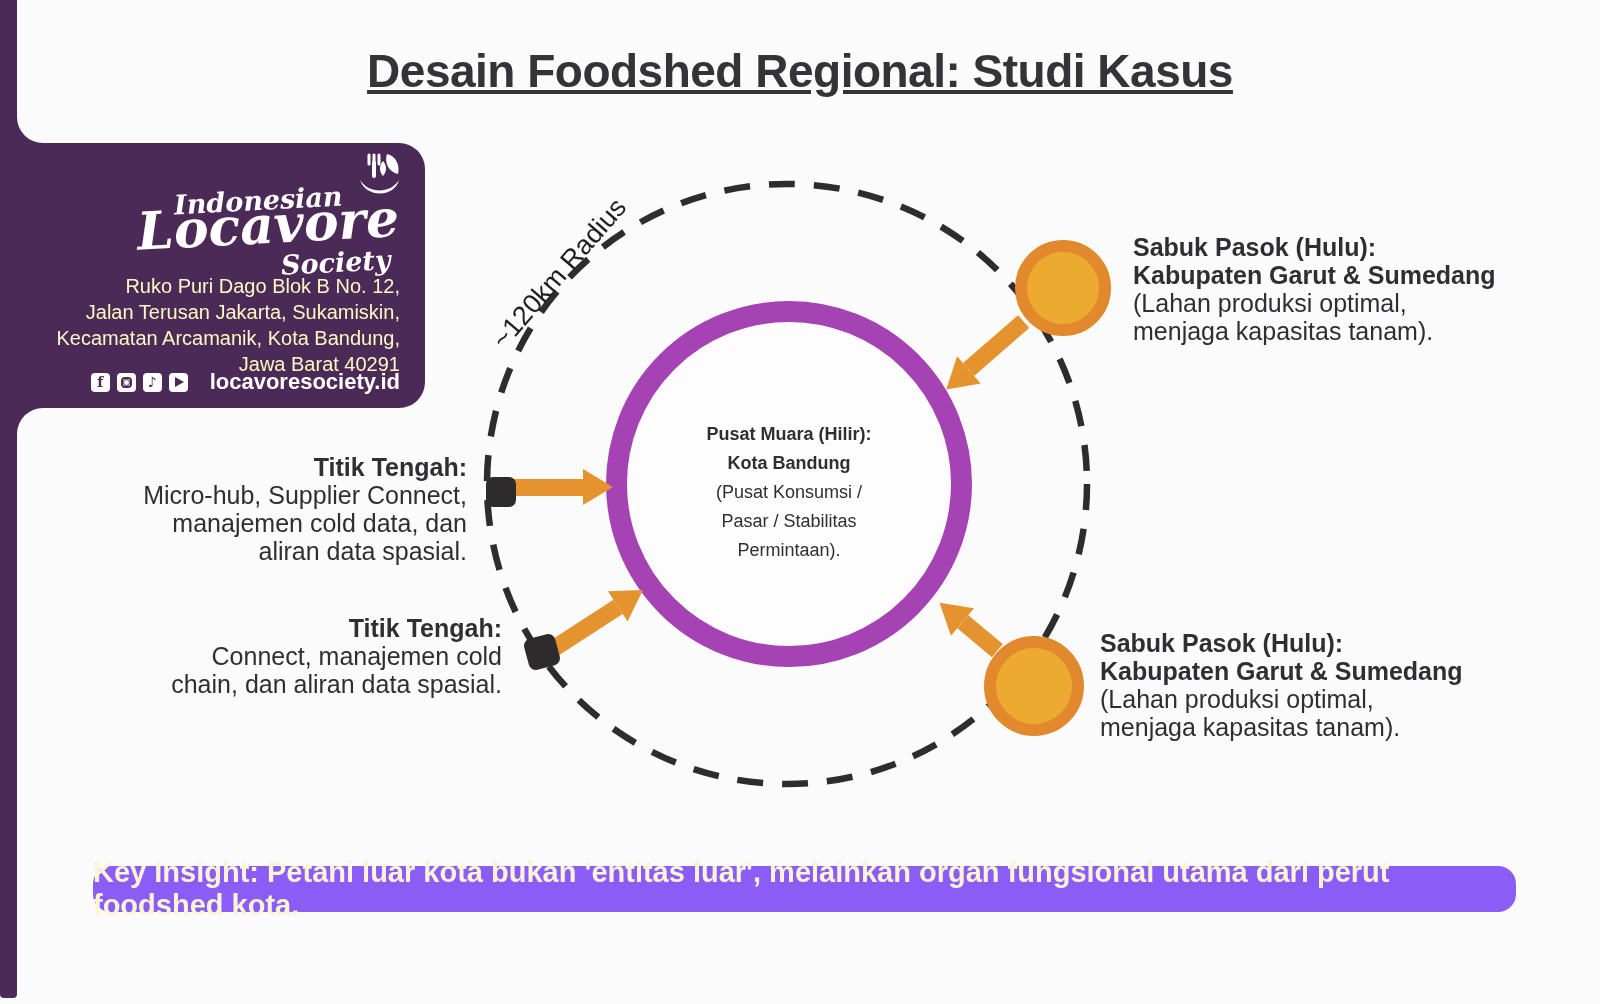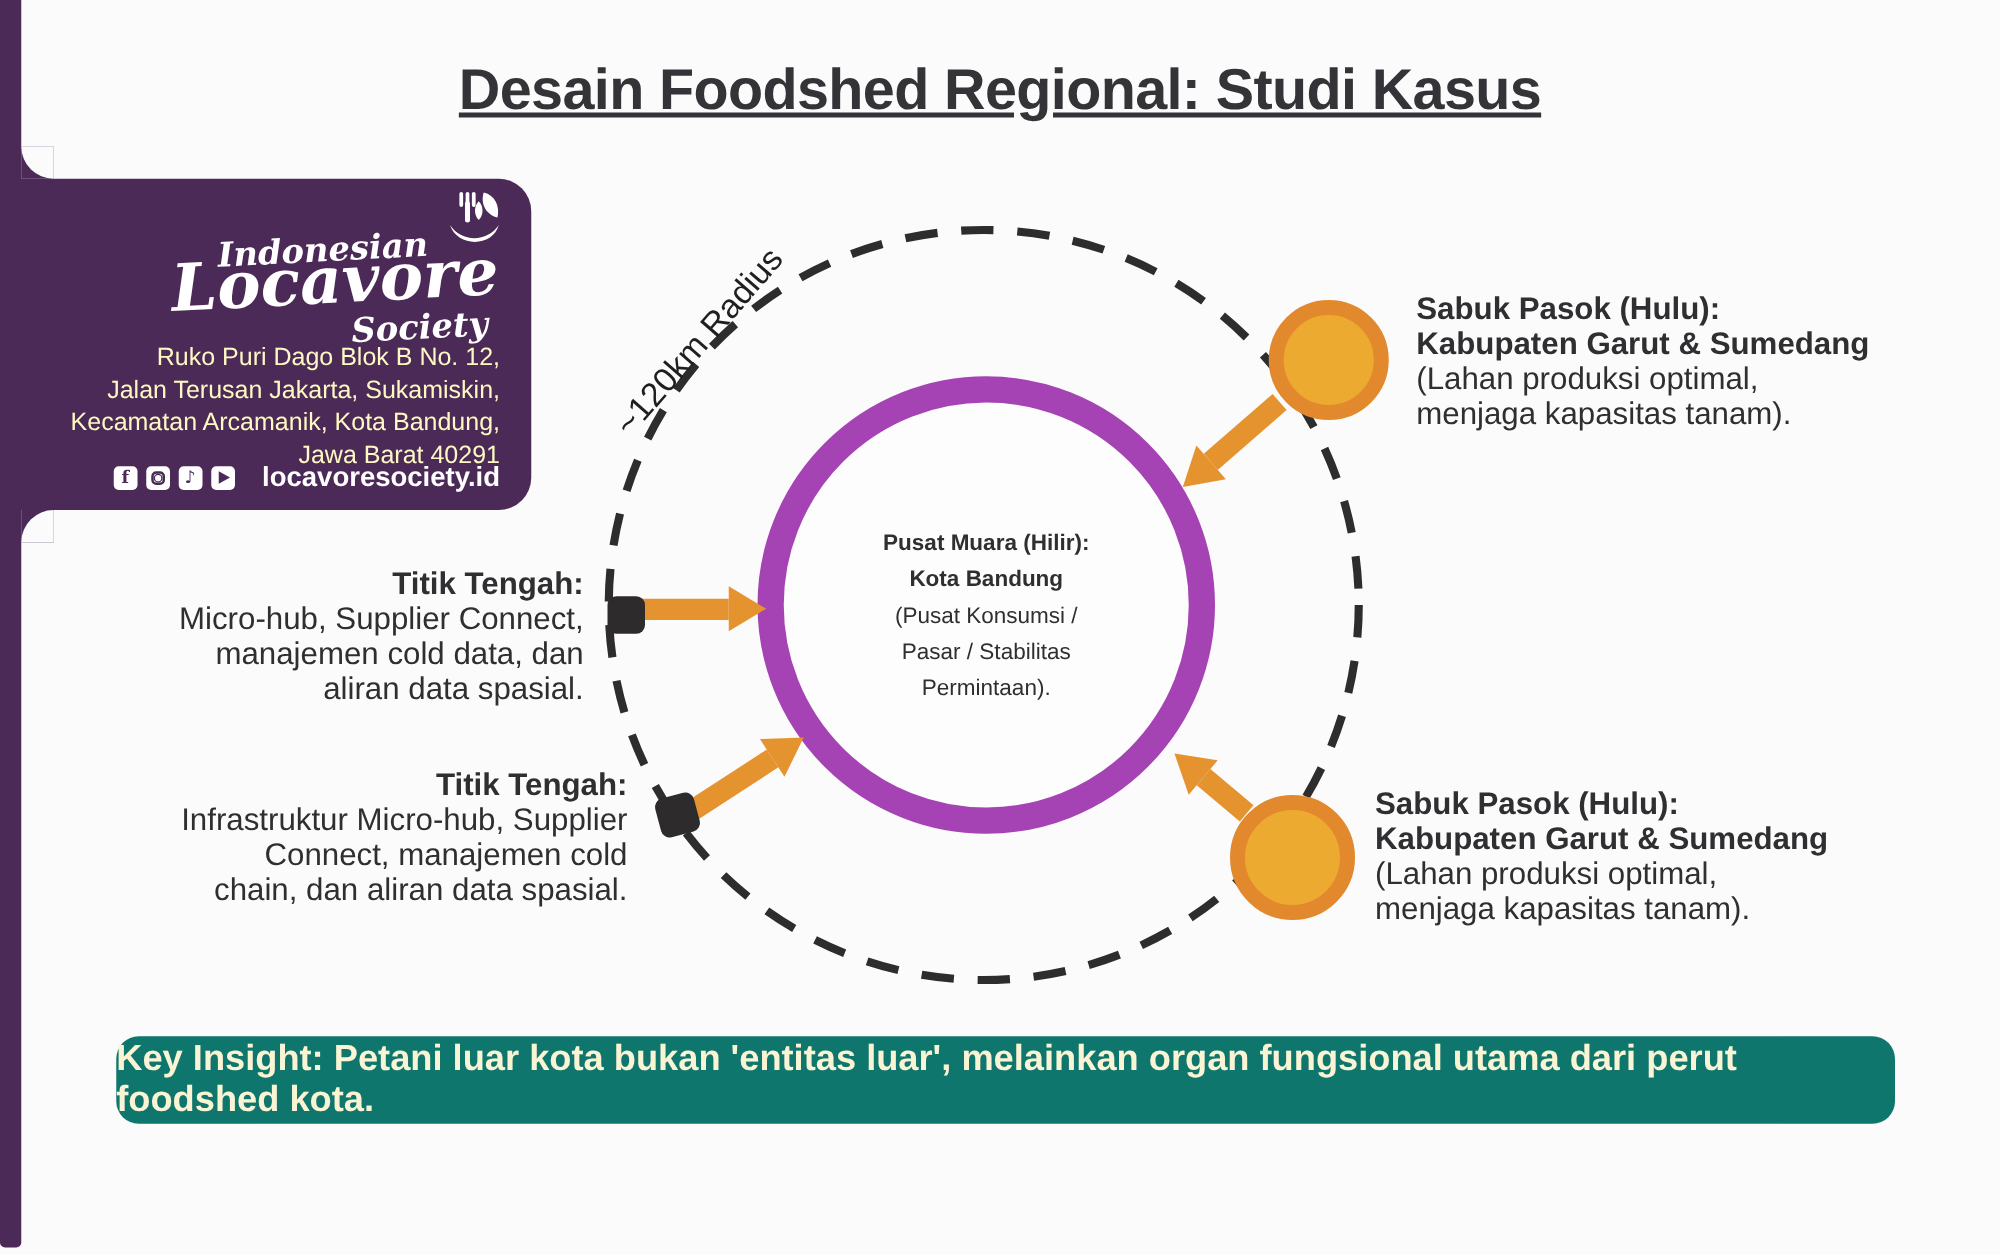--- a/index.html
+++ b/index.html
@@ -60,21 +60,21 @@
   .arrow-tr{left:1024px;top:304px;width:103px;transform:rotate(139deg);}
   .arrow-br{left:997px;top:633px;width:75px;transform:rotate(-140deg);}
 
   .side{position:absolute;font-size:25px;line-height:28px;}
   .supply-top{left:1133px;top:233px;}
   .supply-bottom{left:1100px;top:629px;}
   .mid-top{right:1133px;top:453px;text-align:right;}
   .mid-bottom{right:1098px;top:614px;text-align:right;}
   .b{font-weight:700;}
 
-  .banner{position:absolute;left:93px;top:829px;width:1423px;height:70px;background:#0f766e;border-radius:18px;
+  .banner{position:absolute;left:93px;top:866px;width:1423px;height:46px;background:#8b5cf6;border-radius:18px;
           display:flex;align-items:center;justify-content:center;font-size:29px;font-weight:700;color:#f9f4d3;}
 </style>
 </head>
 <body>
 
 <div class="canvas">
 
   <div class="left-strip"></div>
 
   <h1 class="title">Desain Foodshed Regional: Studi Kasus</h1>
@@ -165,20 +165,19 @@
 
   <div class="side mid-top">
     <div class="b">Titik Tengah:</div>
     <div>Micro-hub, Supplier Connect,</div>
     <div>manajemen cold data, dan</div>
     <div>aliran data spasial.</div>
   </div>
 
   <div class="side mid-bottom">
     <div class="b">Titik Tengah:</div>
-    <div>Infrastruktur Micro-hub, Supplier</div>
     <div>Connect, manajemen cold</div>
     <div>chain, dan aliran data spasial.</div>
   </div>
 
   <div class="banner">Key Insight: Petani luar kota bukan 'entitas luar', melainkan organ fungsional utama dari perut foodshed kota.</div>
 
 </div>
 
 </body></html>

